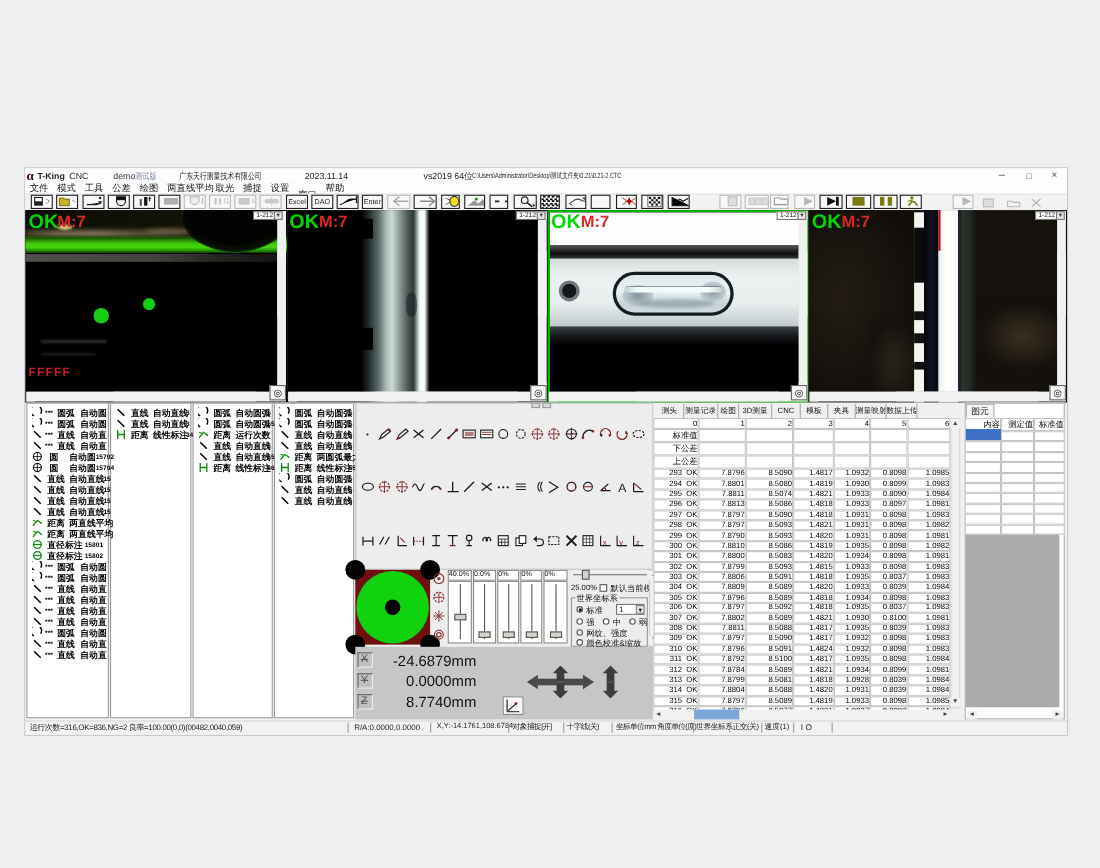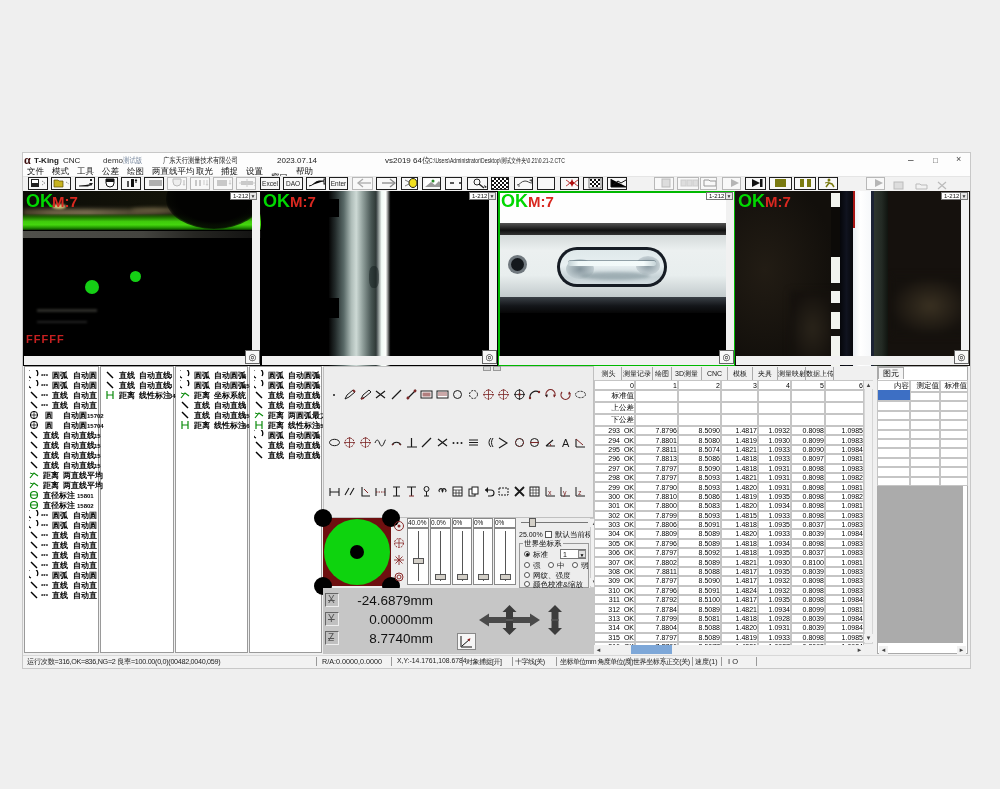--- a/index.html
+++ b/index.html
@@ -22,21 +22,21 @@
 </style></head>
 <body>
 <div id="win"></div>
 <div class="a" style="left:23px;top:153px;width:947px;height:14px;background:#fdfdfd;"></div>
 <div class="t" style="left:24px;top:154px;font-size:12px;color:#3a0a0a;font-weight:bold;font-family:'Liberation Serif',serif;">α</div>
 <div class="t" style="left:34px;top:157px;font-size:8px;color:#222;font-weight:bold;">T-King</div>
 <div class="t" style="left:63px;top:157px;font-size:8px;color:#222;font-weight:normal;">CNC</div>
 <div class="t" style="left:103px;top:157px;font-size:8px;color:#333;font-weight:normal;">demo</div>
 <div class="t" style="left:123px;top:157px;font-size:8px;color:#7a8aa0;font-weight:normal;transform:scaleX(.8);transform-origin:0 0;">测试版</div>
 <div class="t" style="left:163px;top:157px;font-size:8px;color:#222;font-weight:normal;transform:scaleX(.78);transform-origin:0 0;">广东天行测量技术有限公司</div>
-<div class="t" style="left:277px;top:157px;font-size:8px;color:#222;font-weight:normal;">2023.07.14</div>
+<div class="t" style="left:277px;top:157px;font-size:8px;color:#222;font-weight:normal;">2023.11.14</div>
 <div class="t" style="left:385px;top:157px;font-size:8px;color:#222;font-weight:normal;">vs2019 64位</div>
 <div class="t" style="left:429px;top:157px;font-size:7px;color:#222;font-weight:normal;transform:scaleX(.72);transform-origin:0 0;">C:\Users\Administrator\Desktop\测试文件夹\0.21\0.21-2.CTC</div>
 <div class="t" style="left:908px;top:155px;font-size:10px;color:#444;font-weight:normal;">–</div>
 <div class="t" style="left:933px;top:157px;font-size:8px;color:#444;font-weight:normal;">□</div>
 <div class="t" style="left:956px;top:155px;font-size:9px;color:#444;font-weight:normal;">×</div>
 <div class="a" style="left:23px;top:167px;width:947px;height:9px;background:#fdfdfd;"></div>
 <div class="t" style="left:27px;top:167px;font-size:8.5px;color:#111;font-weight:normal;">文件</div>
 <div class="t" style="left:52px;top:167px;font-size:8.5px;color:#111;font-weight:normal;">模式</div>
 <div class="t" style="left:77px;top:167px;font-size:8.5px;color:#111;font-weight:normal;">工具</div>
 <div class="t" style="left:102px;top:167px;font-size:8.5px;color:#111;font-weight:normal;">公差</div>
@@ -537,21 +537,21 @@
     <span style="position:absolute;left:18px;top:1px;font-size:8px;">圆弧</span>
     <span style="position:absolute;left:38px;top:1px;font-size:8px;">自动圆弧</span>
     <span style="position:absolute;left:67px;top:1px;font-size:6px;">65</span>
   </div>
 <div class="li" style="left:176px;top:390px;">
     <span style="position:absolute;left:4px;top:0px;"><svg width="10" height="10">
         <path d="M1 8l4-5 4 3" fill="none" stroke="#0a8a0a" stroke-width="1.2"></path>
         <path d="M1 3l3 1" stroke="#0a8a0a"></path>
       </svg></span>
     <span style="position:absolute;left:18px;top:1px;font-size:8px;">距离</span>
-    <span style="position:absolute;left:38px;top:1px;font-size:8px;">坐标系统</span>
+    <span style="position:absolute;left:38px;top:1px;font-size:8px;">运行次数</span>
   </div>
 <div class="li" style="left:176px;top:400px;">
     <span style="position:absolute;left:4px;top:0px;"><svg width="10" height="10">
         <path d="M2 2l6 6" stroke="#000" stroke-width="1.4"></path>
       </svg></span>
     <span style="position:absolute;left:18px;top:1px;font-size:8px;">直线</span>
     <span style="position:absolute;left:38px;top:1px;font-size:8px;">自动直线</span>
     <span style="position:absolute;left:67px;top:1px;font-size:6px;">6</span>
   </div>
 <div class="li" style="left:176px;top:410px;">
@@ -977,30 +977,30 @@
       <tr style="height:9.4px;">
         <td class="lab" style="font-size:7.5px;">标准值</td>
         <td></td>
         <td></td>
         <td></td>
         <td></td>
         <td></td>
         <td></td>
       </tr>
       <tr style="height:9.4px;">
+        <td class="lab" style="font-size:7.5px;">下公差</td>
+        <td></td>
+        <td></td>
+        <td></td>
+        <td></td>
+        <td></td>
+        <td></td>
+      </tr>
+      <tr style="height:9.4px;">
         <td class="lab" style="font-size:7.5px;">上公差</td>
-        <td></td>
-        <td></td>
-        <td></td>
-        <td></td>
-        <td></td>
-        <td></td>
-      </tr>
-      <tr style="height:9.4px;">
-        <td class="lab" style="font-size:7.5px;">下公差</td>
         <td></td>
         <td></td>
         <td></td>
         <td></td>
         <td></td>
         <td></td>
       </tr>
       <tr style="height:9.4px;">
         <td class="lab" style="font-size:7px;">293&nbsp;&nbsp;OK</td>
         <td style="font-size:7px;">7.8796</td>

